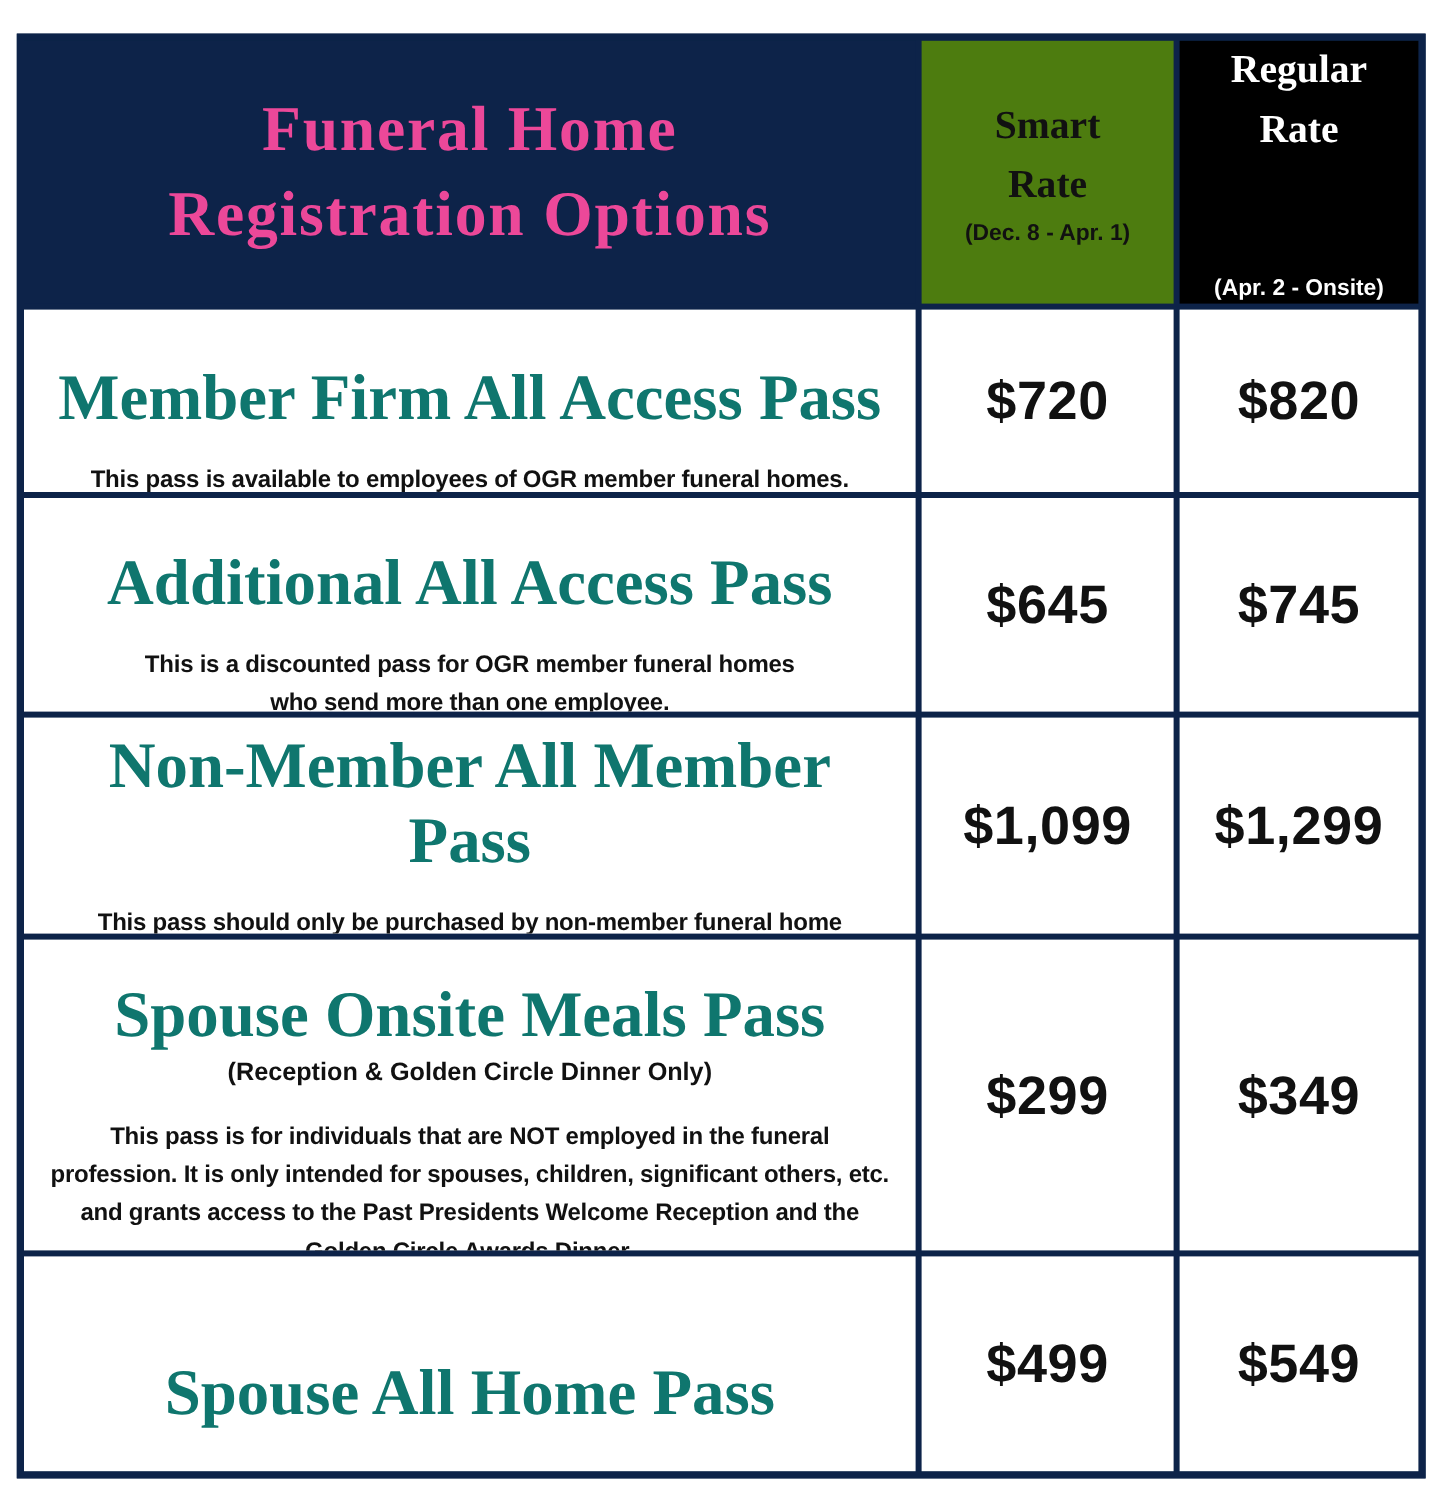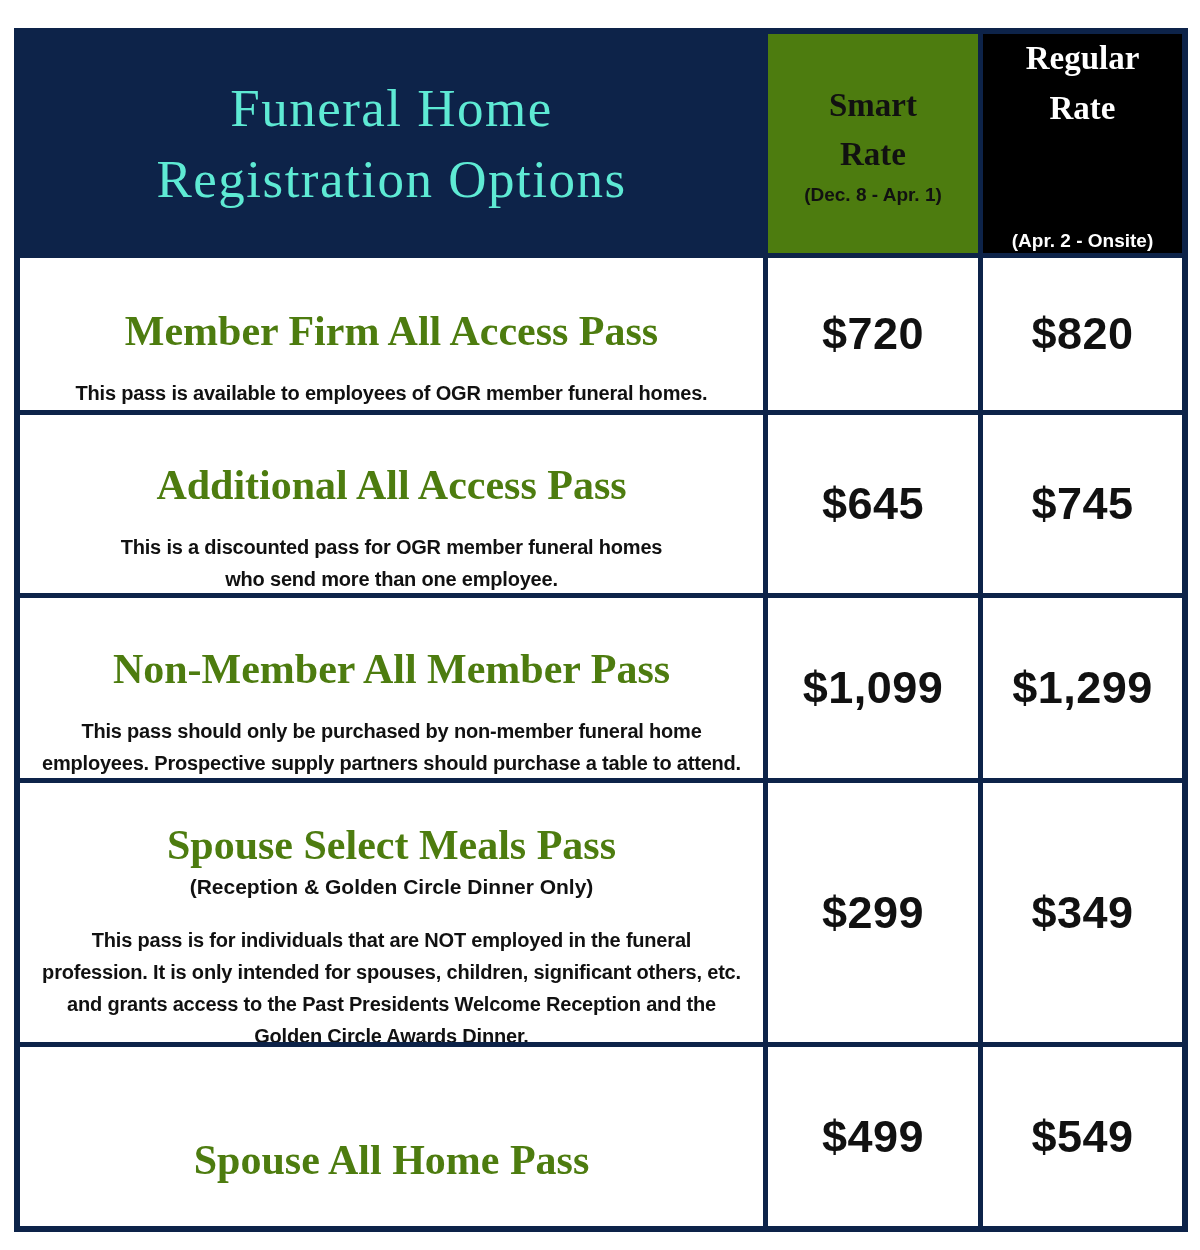--- a/index.html
+++ b/index.html
@@ -40,25 +40,25 @@
     text-align: center;
     box-sizing: border-box;
     overflow: hidden;
   }
   
   .header-title-cell {
     background: #0d2349;
   }
   .table-title {
     font-family: "Liberation Serif", "DejaVu Serif", serif;
-    font-weight: normal;
+    font-weight: bold;
     font-size: 53px;
     line-height: 1.33;
     letter-spacing: 1.5px;
-    color: #5eead4;
+    color: #ec4899;
     white-space: pre-line;
   }
   .rate-header-cell.smart { background: #4d7c0f; color: #111111; }
   .rate-header-cell.regular { background: #000000; color: #ffffff; justify-content: space-between; }
   .rate-label {
     font-family: "Liberation Serif", "DejaVu Serif", serif;
     font-weight: bold;
     font-size: 33px;
     line-height: 1.5;
     white-space: pre-line;
@@ -67,23 +67,23 @@
     font-weight: bold;
     font-size: 19px;
     line-height: 1.2;
     margin-top: 4px;
   }
   
   .pass-cell { padding: 10px 18px; }
   .pass-name {
     font-family: "Liberation Serif", "DejaVu Serif", serif;
     font-weight: bold;
-    font-size: 42px;
+    font-size: 54px;
     line-height: 1.15;
-    color: #4d7c0f;
+    color: #0f766e;
     margin-top: 48px;
   }
   .pass-subtitle {
     font-weight: bold;
     font-size: 21px;
     line-height: 1.3;
     color: #111111;
     margin-top: 4px;
   }
   .pass-subtitle:empty { display: none; }
@@ -145,21 +145,21 @@
 
     <div class="cell pass-cell row-3">
       <div class="pass-name">Non-Member All Member Pass</div>
 
       <div class="pass-description">This pass should only be purchased by non-member funeral home employees. Prospective supply partners should purchase a table to attend.</div>
     </div>
     <div class="cell price-cell">$1,099</div>
     <div class="cell price-cell">$1,299</div>
 
     <div class="cell pass-cell row-4">
-      <div class="pass-name">Spouse Select Meals Pass</div>
+      <div class="pass-name">Spouse Onsite Meals Pass</div>
       <div class="pass-subtitle">(Reception &amp; Golden Circle Dinner Only)</div>
       <div class="pass-description">This pass is for individuals that are NOT employed in the funeral profession. It is only intended for spouses, children, significant others, etc. and grants access to the Past Presidents Welcome Reception and the Golden Circle Awards Dinner.</div>
     </div>
     <div class="cell price-cell">$299</div>
     <div class="cell price-cell">$349</div>
 
     <div class="cell pass-cell row-5">
       <div class="pass-name">Spouse All Home Pass</div>
 
     </div>

